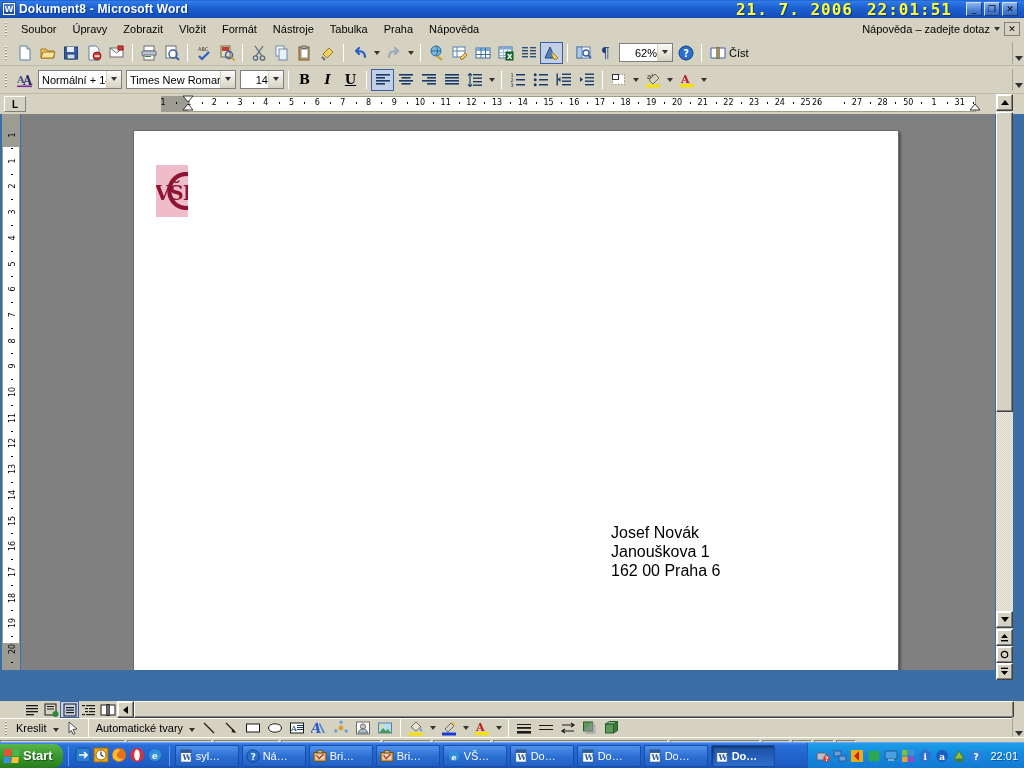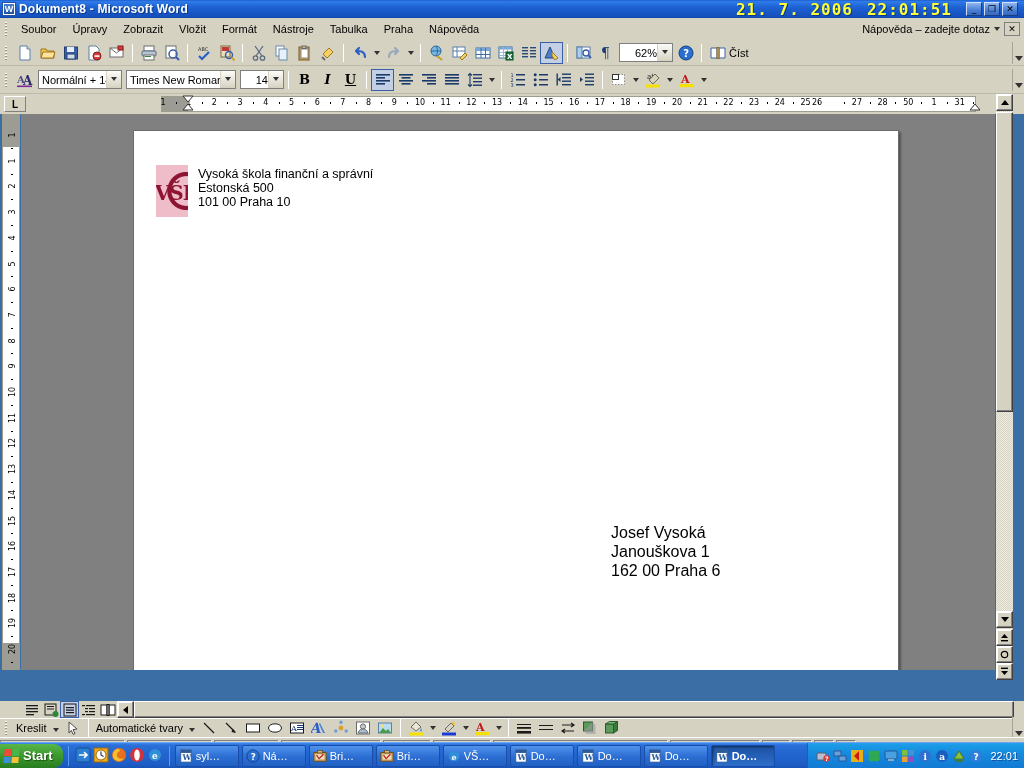--- a/index.html
+++ b/index.html
@@ -818,28 +818,23 @@
   <div class="docarea">
     <div class="page">
       <div class="sender">
         <div class="logo">
           <svg width="52" height="52" viewBox="0 0 52 52">
             <rect width="52" height="52" fill="#efbcca"></rect>
             <path d="M40 12 A17 17 0 1 0 40 40" fill="none" stroke="#8d1432" stroke-width="4.2"></path>
             <text x="26" y="35" font-size="20" font-family="DejaVu Serif" font-weight="bold" fill="#8d1432" text-anchor="middle" letter-spacing="-1">VŠFS</text>
           </svg>
         </div>
-        <div class="sender-lines">
-          <div>Vysoká škola finanční a správní</div>
-          <div>Estonská 500</div>
-          <div>101 00 Praha 10</div>
-        </div>
       </div>
       <div class="recipient">
-        <div>Josef Vysoká</div>
+        <div>Josef Novák</div>
         <div>Janouškova 1</div>
         <div>162 00 Praha 6</div>
       </div>
     </div>
   </div>
 
   <div class="vscroll">
     <div class="sbtn" style="position:absolute;top:0;">
         <span class="tri tri-up"></span>
       </div>

